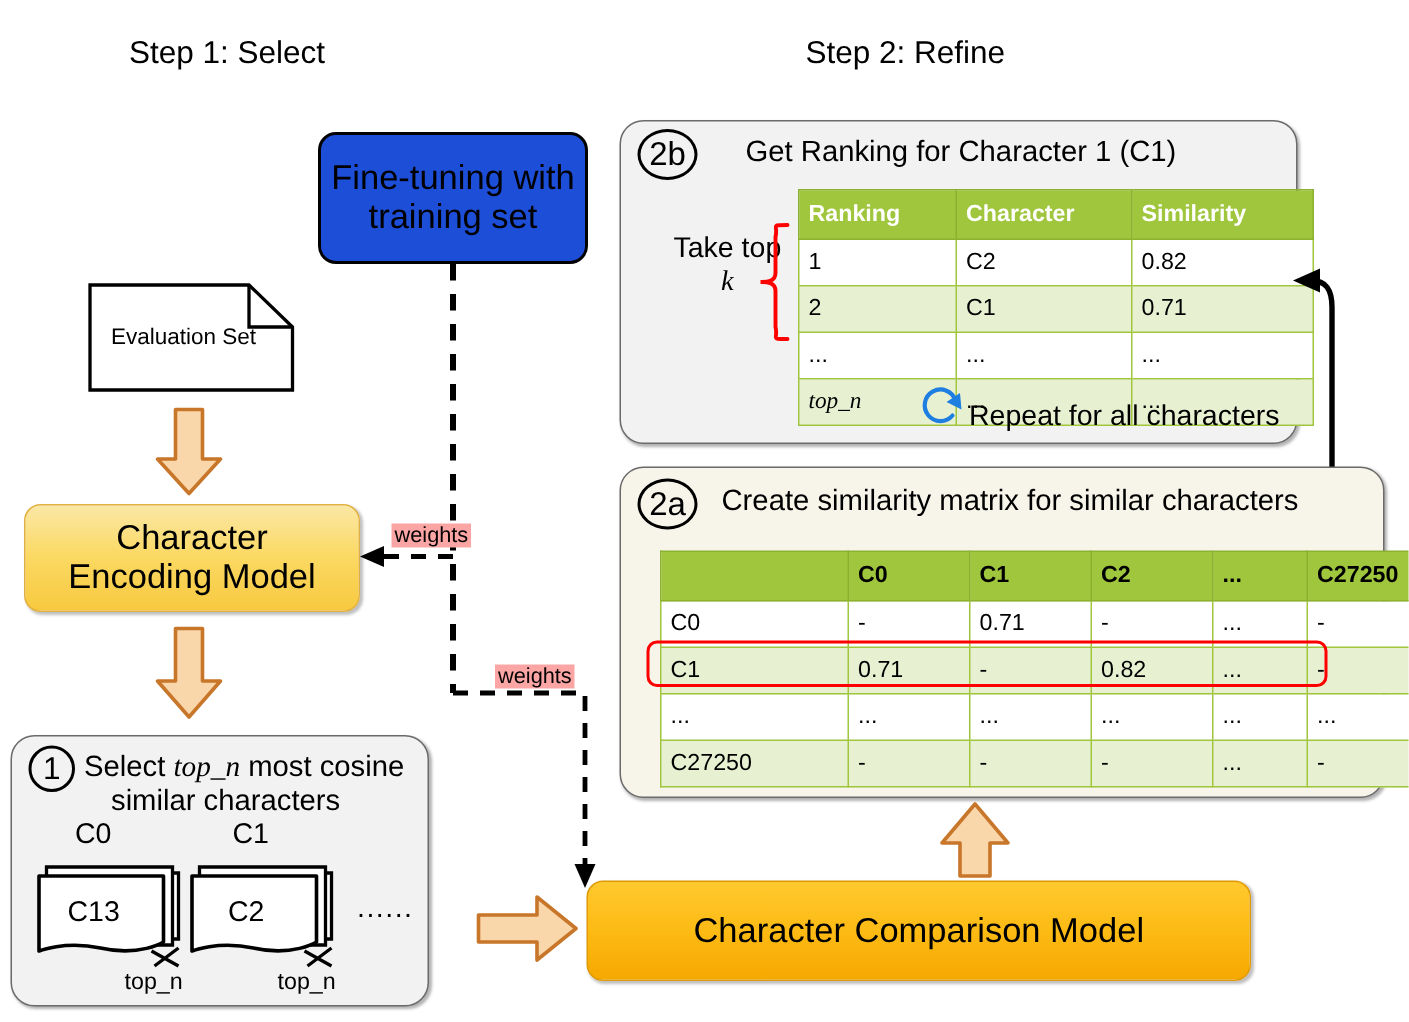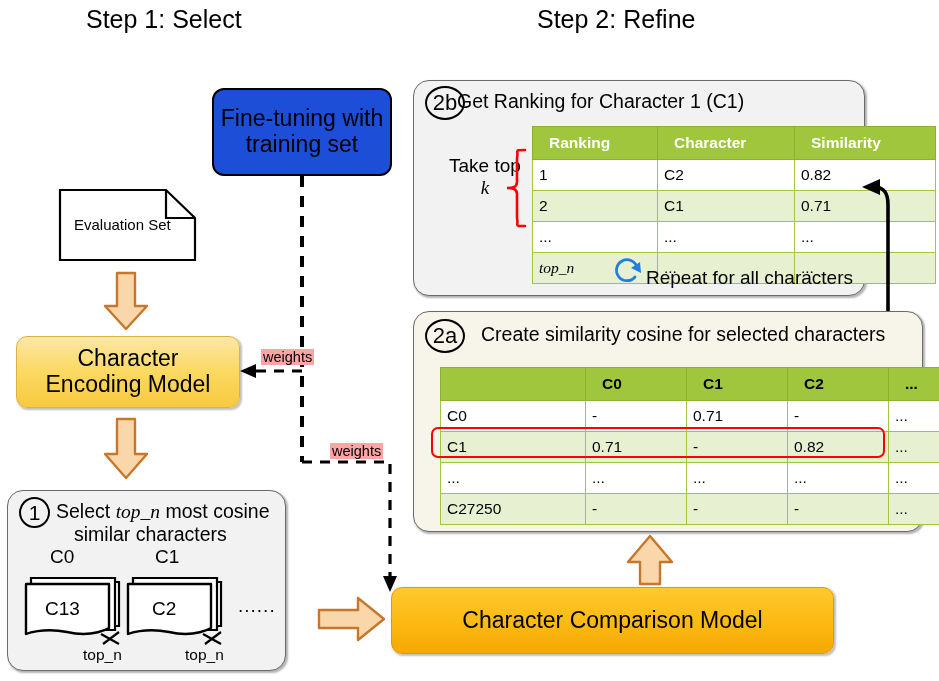--- a/index.html
+++ b/index.html
@@ -1,21 +1,21 @@
 <!DOCTYPE html>
 <html><head>
 <meta charset="utf-8">
 <style>
   html,body{margin:0;padding:0;background:#ffffff;}
   body{width:939px;height:681px;position:relative;overflow:hidden;
        font-family:"Liberation Sans","DejaVu Sans",sans-serif;color:#000;}
   .abs{position:absolute;}
 
   
-  .step-title{font-size:25px;font-weight:400;color:#000;letter-spacing:0px;white-space:nowrap;}
+  .step-title{font-size:21px;font-weight:400;color:#000;letter-spacing:0px;white-space:nowrap;margin-top:19px;}
 
   
   .panel{border-radius:16px;box-sizing:border-box;}
   .panel-grey{background:#f2f2f2;border:1.6px solid #6b6b6b;box-shadow:1.5px 1.5px 2px rgba(0,0,0,.30);}
   .panel-cream{background:#f7f5ea;border:1.6px solid #6b6b6b;box-shadow:1.5px 1.5px 2px rgba(0,0,0,.30);}
 
   
   .circ{border:2.6px solid #000;border-radius:50%;display:flex;align-items:center;justify-content:center;
         font-size:21px;font-weight:400;line-height:1;box-sizing:border-box;background:transparent;}
   .circ.small{font-size:22px;}
@@ -34,21 +34,21 @@
   .enc-model{background:linear-gradient(180deg,#fbe7a6 0%,#fbd963 48%,#f7c93f 100%);
              border:1.6px solid #e0b040;font-size:23px;
              box-shadow:1.5px 1.5px 2px rgba(0,0,0,.25);}
   .cmp-model{background:linear-gradient(180deg,#ffc92e 0%,#fcb912 55%,#f5a800 100%);
              border:1.6px solid #e09a08;font-size:23px;
              box-shadow:1.5px 1.5px 2px rgba(0,0,0,.25);}
 
   
   table.gtab{border-collapse:collapse;table-layout:fixed;}
   table.gtab th{background:#9fc63c;color:#fff;font-size:15.5px;font-weight:bold;text-align:left;
-                padding:4px 16px;border:1px solid #8bb12f;height:24px;}
+                padding:4px 6px;border:1px solid #8bb12f;height:24px;}
   table.gtab td{font-size:15.5px;padding:3px 6px;border:1px solid #9fc63c;height:24px;
                 color:#000;background:#fff;}
   table.gtab tr.alt td{background:#e8f0d2;}
   table.mtab th.corner{background:#9fc63c;}
   table.mtab th{color:#000;background:#9fc63c;font-weight:bold;}
   .serif-i{font-family:"Liberation Serif","DejaVu Serif",serif;font-style:italic;}
 
   .take-top{font-size:19px;text-align:center;line-height:1.15;white-space:nowrap;margin-left:24px;}
   .repeat-lbl{font-size:19px;white-space:nowrap;}
   .cardlabel{font-size:19px;white-space:nowrap;}
@@ -135,21 +135,21 @@
 <div class="abs cardlabel" style="left:152px;top:598px;">C2</div>
 <div class="abs topn-lbl" style="left:185px;top:646px;">top_n</div>
 
 <div class="abs dots" style="left:238px;top:595px;">......</div>
 
 <div class="abs panel panel-grey" style="left:413px;top:80px;width:452px;height:216px;"></div>
 
 <div class="abs circ small" style="left:425px;top:86px;width:40px;height:34px;border-radius:50%;">
   <span>2b</span>
 </div>
-<div class="abs panel-head" style="left:457px;top:90px;">Get Ranking for Character 1 (C1)</div>
+<div class="abs panel-head" style="left:497px;top:90px;">Get Ranking for Character 1 (C1)</div>
 
 <div class="abs take-top" style="left:425px;top:155px;">
   <span>Take top</span><br>
   <span class="serif-i">k</span>
 </div>
 
 <svg class="abs" style="left:503px;top:148px;width:28px;height:80px;">
   <path d="M22,2 C10,2 16,2 14,10 L14,34 C14,40 8,40 4,40 C8,40 14,40 14,46 L14,70 C16,78 10,78 22,78" fill="none" stroke="#ff0000" stroke-width="2.6" stroke-linecap="round"></path>
 </svg>
 
@@ -194,21 +194,21 @@
 <svg class="abs" style="left:860px;top:175px;width:70px;height:270px;pointer-events:none;">
   <path d="M28,268 L28,30 C28,18 24,12 14,12 L10,12" fill="none" stroke="#000" stroke-width="3.6" stroke-linejoin="round"></path>
   <polygon points="2,12 20,4 20,20" fill="#000"></polygon>
 </svg>
 
 <div class="abs panel panel-cream" style="left:413px;top:311px;width:510px;height:221px;"></div>
 
 <div class="abs circ small" style="left:425px;top:319px;width:40px;height:34px;border-radius:50%;">
   <span>2a</span>
 </div>
-<div class="abs panel-head" style="left:481px;top:323px;">Create similarity cosine for selected characters</div>
+<div class="abs panel-head" style="left:481px;top:323px;">Create similarity matrix for similar characters</div>
 
 <table class="gtab mtab" style="position:absolute;left:440px;top:367px;width:445px;">
   <thead>
     <tr>
       <th class="corner" style="width:112px"></th>
       <th style="width:68px">C0</th>
       <th style="width:68px">C1</th>
       <th style="width:68px">C2</th>
       <th style="width:50px">...</th>
       <th style="width:79px">C27250</th>

